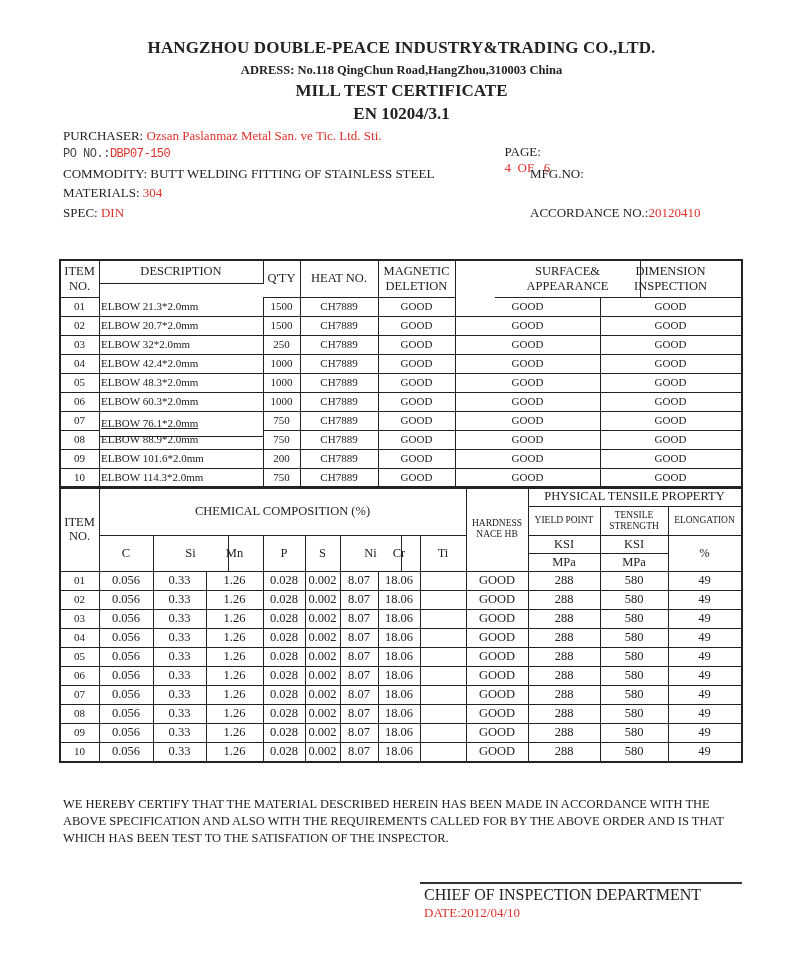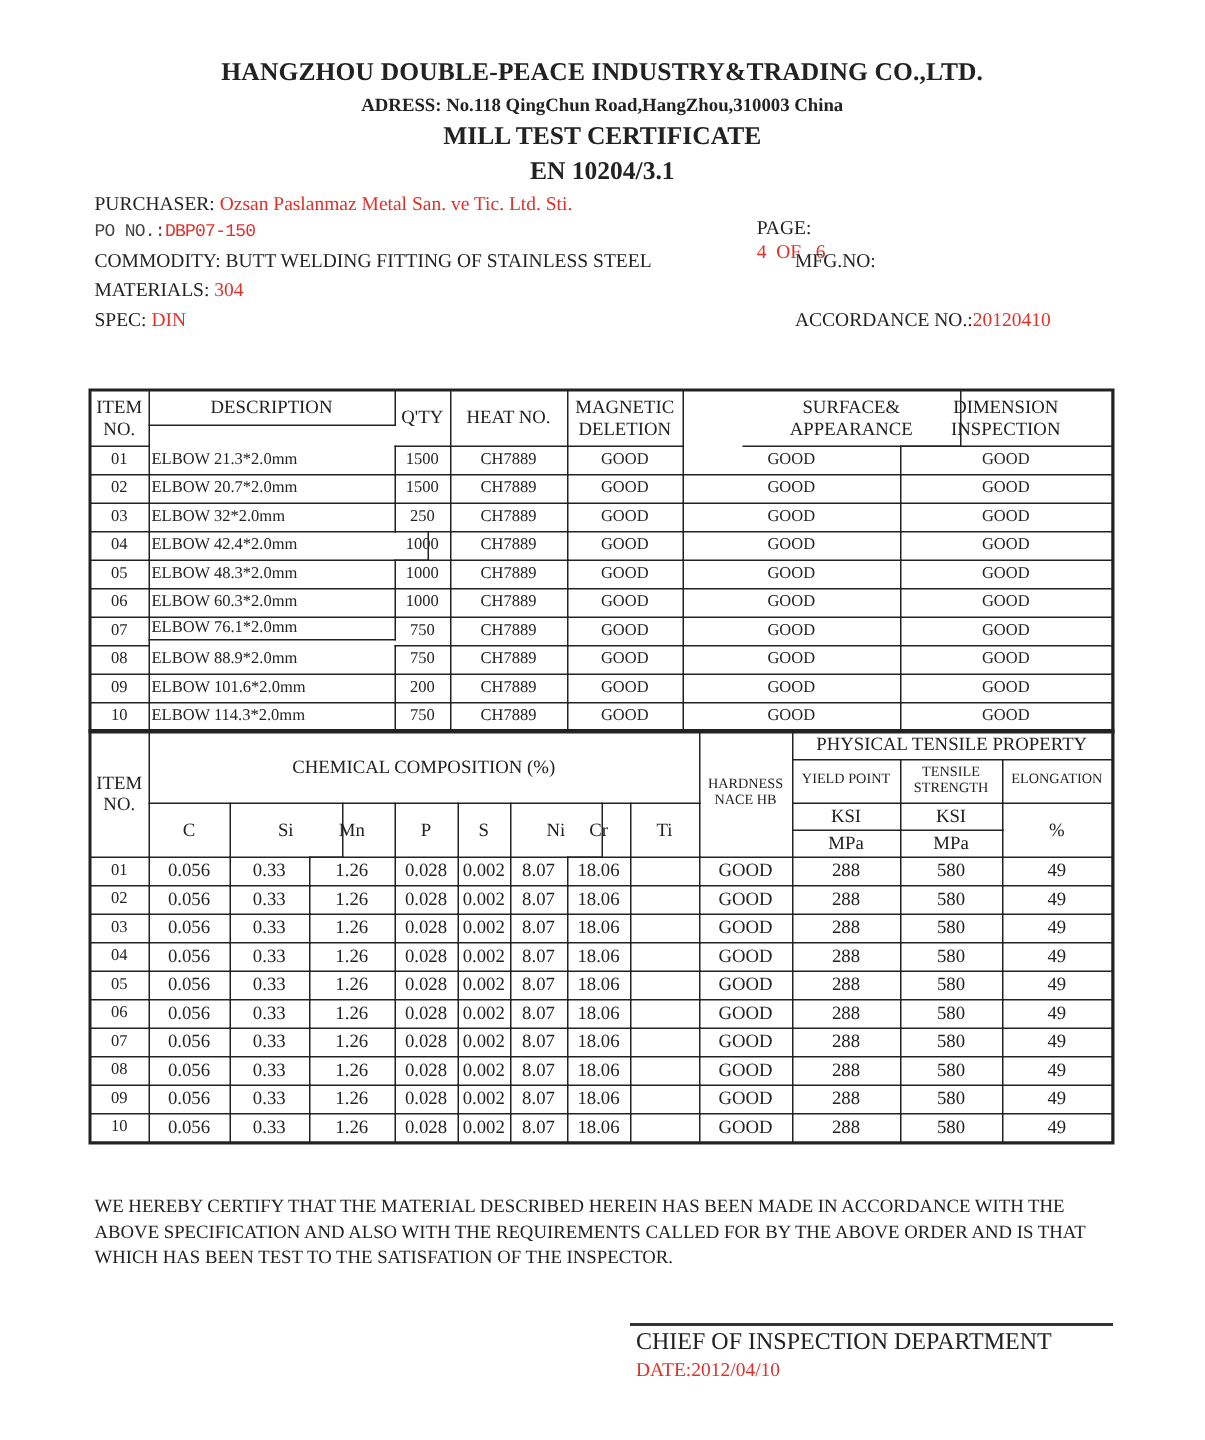--- a/index.html
+++ b/index.html
@@ -84,42 +84,42 @@
     <div class="cell" style="left: 455px; top: 316px; width: 146px; height: 20px;">GOOD</div>
     <div class="cell" style="left: 600px; top: 316px; width: 142px; height: 20px;">GOOD</div>
     <div class="cell" style="left: 60px; top: 335px; width: 40px; height: 20px;">03</div>
     <div class="cell left" style="left: 99px; top: 335px; width: 165px; height: 20px;">ELBOW  32*2.0mm</div>
     <div class="cell" style="left: 263px; top: 335px; width: 38px; height: 20px;">250</div>
     <div class="cell" style="left: 300px; top: 335px; width: 79px; height: 20px;">CH7889</div>
     <div class="cell" style="left: 378px; top: 335px; width: 78px; height: 20px;">GOOD</div>
     <div class="cell" style="left: 455px; top: 335px; width: 146px; height: 20px;">GOOD</div>
     <div class="cell" style="left: 600px; top: 335px; width: 142px; height: 20px;">GOOD</div>
     <div class="cell" style="left: 60px; top: 354px; width: 40px; height: 20px;">04</div>
-    <div class="cell left" style="left: 99px; top: 354px; width: 187px; height: 20px;">ELBOW  42.4*2.0mm</div>
+    <div class="cell left" style="left: 99px; top: 354px; width: 165px; height: 20px;">ELBOW  42.4*2.0mm</div>
     <div class="cell" style="left: 263px; top: 354px; width: 38px; height: 20px;">1000</div>
     <div class="cell" style="left: 300px; top: 354px; width: 79px; height: 20px;">CH7889</div>
     <div class="cell" style="left: 378px; top: 354px; width: 78px; height: 20px;">GOOD</div>
     <div class="cell" style="left: 455px; top: 354px; width: 146px; height: 20px;">GOOD</div>
     <div class="cell" style="left: 600px; top: 354px; width: 142px; height: 20px;">GOOD</div>
     <div class="cell" style="left: 60px; top: 373px; width: 40px; height: 20px;">05</div>
     <div class="cell left" style="left: 99px; top: 373px; width: 165px; height: 20px;">ELBOW  48.3*2.0mm</div>
     <div class="cell" style="left: 263px; top: 373px; width: 38px; height: 20px;">1000</div>
     <div class="cell" style="left: 300px; top: 373px; width: 79px; height: 20px;">CH7889</div>
     <div class="cell" style="left: 378px; top: 373px; width: 78px; height: 20px;">GOOD</div>
     <div class="cell" style="left: 455px; top: 373px; width: 146px; height: 20px;">GOOD</div>
     <div class="cell" style="left: 600px; top: 373px; width: 142px; height: 20px;">GOOD</div>
     <div class="cell" style="left: 60px; top: 392px; width: 40px; height: 20px;">06</div>
     <div class="cell left" style="left: 99px; top: 392px; width: 165px; height: 20px;">ELBOW  60.3*2.0mm</div>
     <div class="cell" style="left: 263px; top: 392px; width: 38px; height: 20px;">1000</div>
     <div class="cell" style="left: 300px; top: 392px; width: 79px; height: 20px;">CH7889</div>
     <div class="cell" style="left: 378px; top: 392px; width: 78px; height: 20px;">GOOD</div>
     <div class="cell" style="left: 455px; top: 392px; width: 146px; height: 20px;">GOOD</div>
     <div class="cell" style="left: 600px; top: 392px; width: 142px; height: 20px;">GOOD</div>
     <div class="cell" style="left: 60px; top: 411px; width: 40px; height: 20px;">07</div>
-    <div class="cell left" style="left: 99px; top: 411px; width: 165px; height: 16px;">ELBOW  76.1*2.0mm</div>
+    <div class="cell left" style="left: 99px; top: 411px; width: 165px; height: 26px; text-decoration: underline;">ELBOW  76.1*2.0mm</div>
     <div class="cell" style="left: 263px; top: 411px; width: 38px; height: 20px;">750</div>
     <div class="cell" style="left: 300px; top: 411px; width: 79px; height: 20px;">CH7889</div>
     <div class="cell" style="left: 378px; top: 411px; width: 78px; height: 20px;">GOOD</div>
     <div class="cell" style="left: 455px; top: 411px; width: 146px; height: 20px;">GOOD</div>
     <div class="cell" style="left: 600px; top: 411px; width: 142px; height: 20px;">GOOD</div>
     <div class="cell" style="left: 60px; top: 430px; width: 40px; height: 20px;">08</div>
     <div class="cell left" style="left: 99px; top: 430px; width: 165px; height: 20px;">ELBOW  88.9*2.0mm</div>
     <div class="cell" style="left: 263px; top: 430px; width: 38px; height: 20px;">750</div>
     <div class="cell" style="left: 300px; top: 430px; width: 79px; height: 20px;">CH7889</div>
     <div class="cell" style="left: 378px; top: 430px; width: 78px; height: 20px;">GOOD</div>

